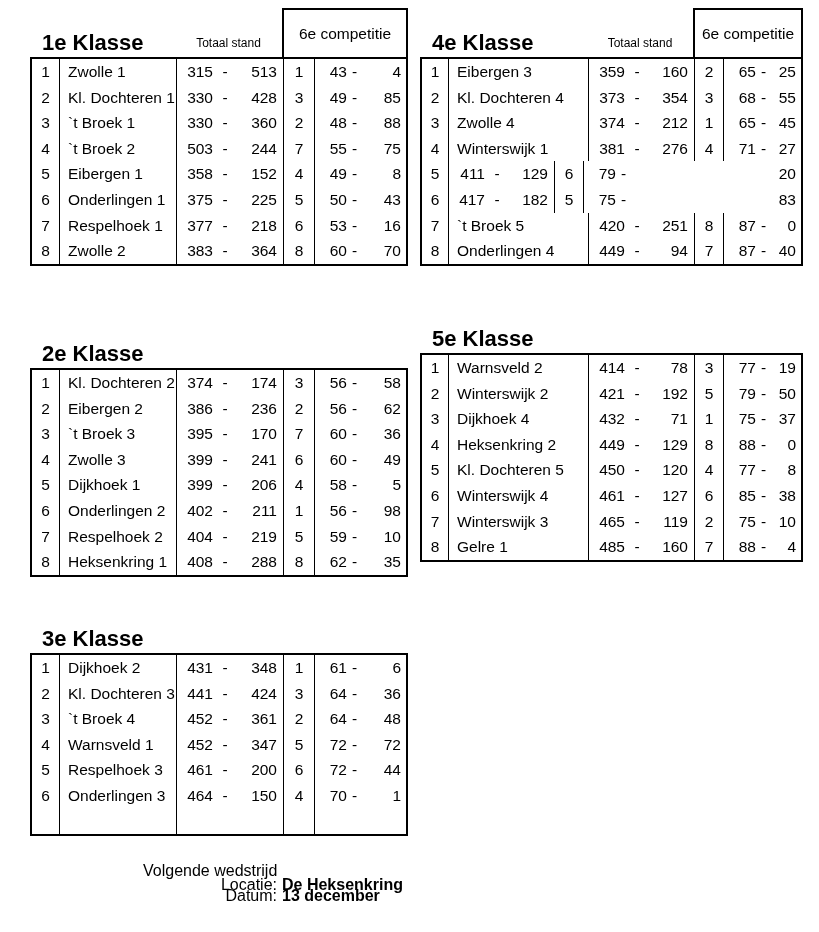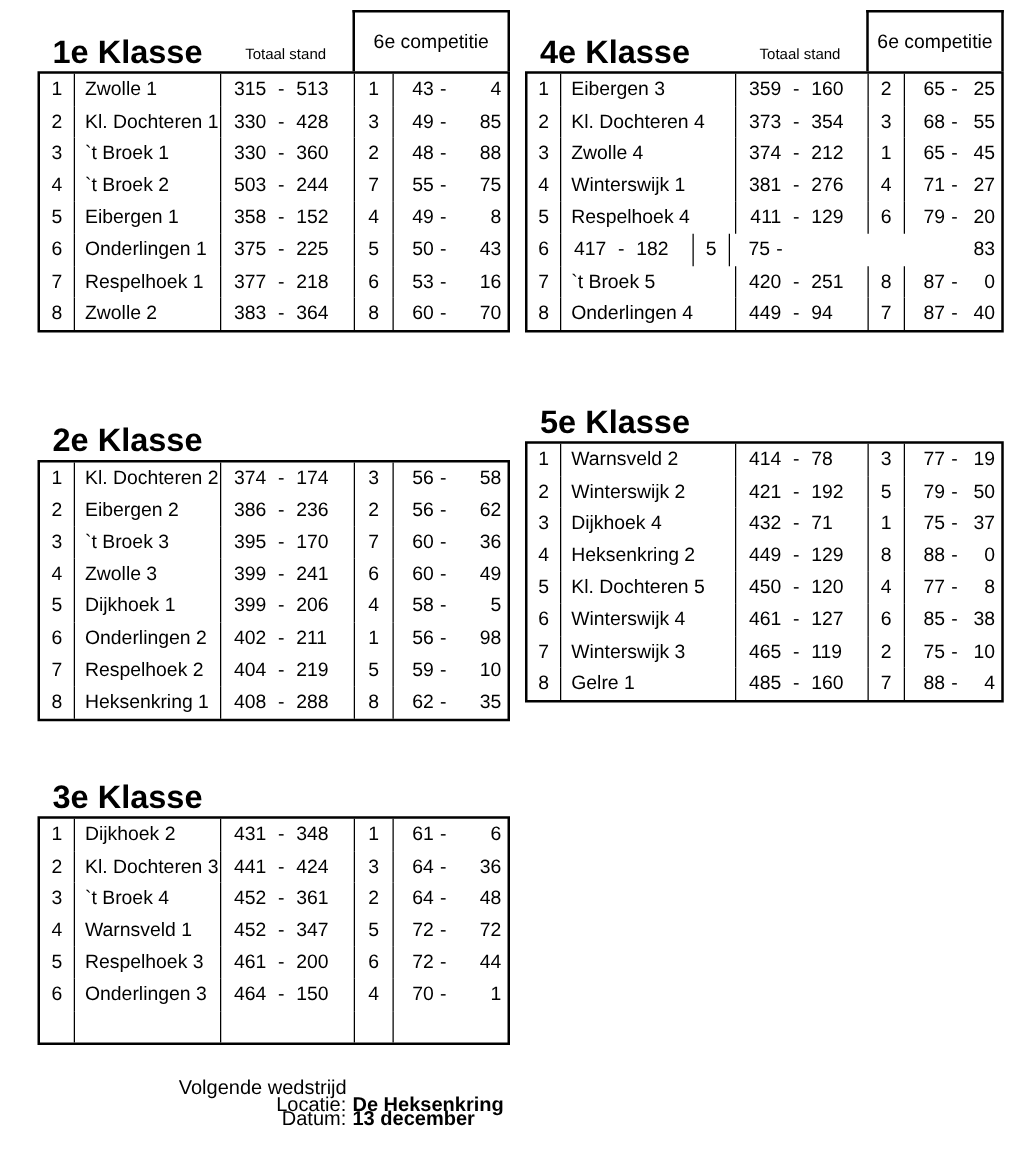--- a/index.html
+++ b/index.html
@@ -17,21 +17,21 @@
   #block-2{left:30px;top:321px;width:378px;}
   #block-3{left:420px;top:306px;width:383px;}
   #block-4{left:30px;top:606px;width:378px;}
 
   .hdr{position:relative;}
   .with-comp .hdr{height:49px;}
   .plain .hdr{height:47px;}
 
   .title{
     position:absolute;left:12px;bottom:3px;
-    font-size:26px;font-weight:bold;line-height:1;white-space:nowrap;
+    font-size:22px;font-weight:bold;line-height:1;white-space:nowrap;
   }
   .totaal-label{
     position:absolute;bottom:8px;font-size:12px;font-weight:normal;
     text-align:center;line-height:1;white-space:nowrap;
   }
   .side-left  .totaal-label{left:145px;width:107px;}
   .side-right .totaal-label{left:167px;width:106px;}
   .comp-box{
     position:absolute;top:0;bottom:0;box-sizing:border-box;
     border:2px solid #000;border-bottom:none;
@@ -57,21 +57,21 @@
   .side-left  .c-name{width:117px;}
   .side-right .c-name{width:140px;}
   .side-left  .c-tot{width:107px;}
   .side-right .c-tot{width:106px;}
   .c-crank{justify-content:center;}
   .side-left  .c-crank{width:31px;}
   .side-right .c-crank{width:29px;}
 
   .c-tot .n1{width:36px;text-align:right;display:inline-block;}
   .c-tot .dash{width:24px;text-align:center;display:inline-block;}
-  .c-tot .n2{flex:1;text-align:left;padding-right:6px;}
+  .c-tot .n2{flex:1;text-align:right;padding-right:6px;}
   .c-comp .n1{width:32px;text-align:right;display:inline-block;}
   .c-comp .dash{margin-left:5px;display:inline-block;}
   .c-comp .n2{flex:1;text-align:right;padding-right:5px;}
 
   
   .f-line{position:absolute;font-size:16px;line-height:1.2;white-space:nowrap;}
   #f1{left:143px;top:861px;}
   #f2{left:143px;top:886px;}
   #f3{left:143px;top:875px;width:267px;overflow:hidden;}
   .f-label{display:inline-block;width:134px;text-align:right;}
@@ -279,21 +279,20 @@
     </div>
     <div class="cell c-crank">4</div>
     <div class="cell c-comp">
       <span class="n1">71</span>
       <span class="dash">-</span>
       <span class="n2">27</span>
     </div>
   </div>
         <div class="row">
     <div class="cell c-rank">5</div>
-    <div class="cell c-name">Respelhoek 4</div>
     <div class="cell c-tot">
       <span class="n1">411</span>
       <span class="dash">-</span>
       <span class="n2">129</span>
     </div>
     <div class="cell c-crank">6</div>
     <div class="cell c-comp">
       <span class="n1">79</span>
       <span class="dash">-</span>
       <span class="n2">20</span>

